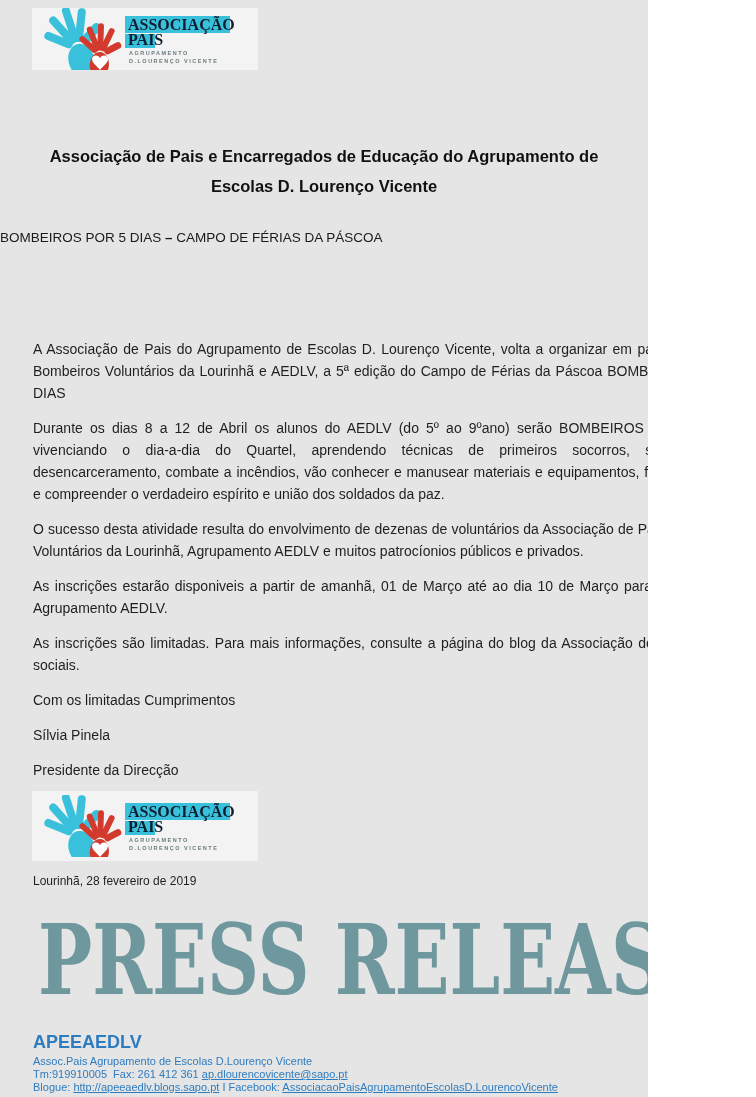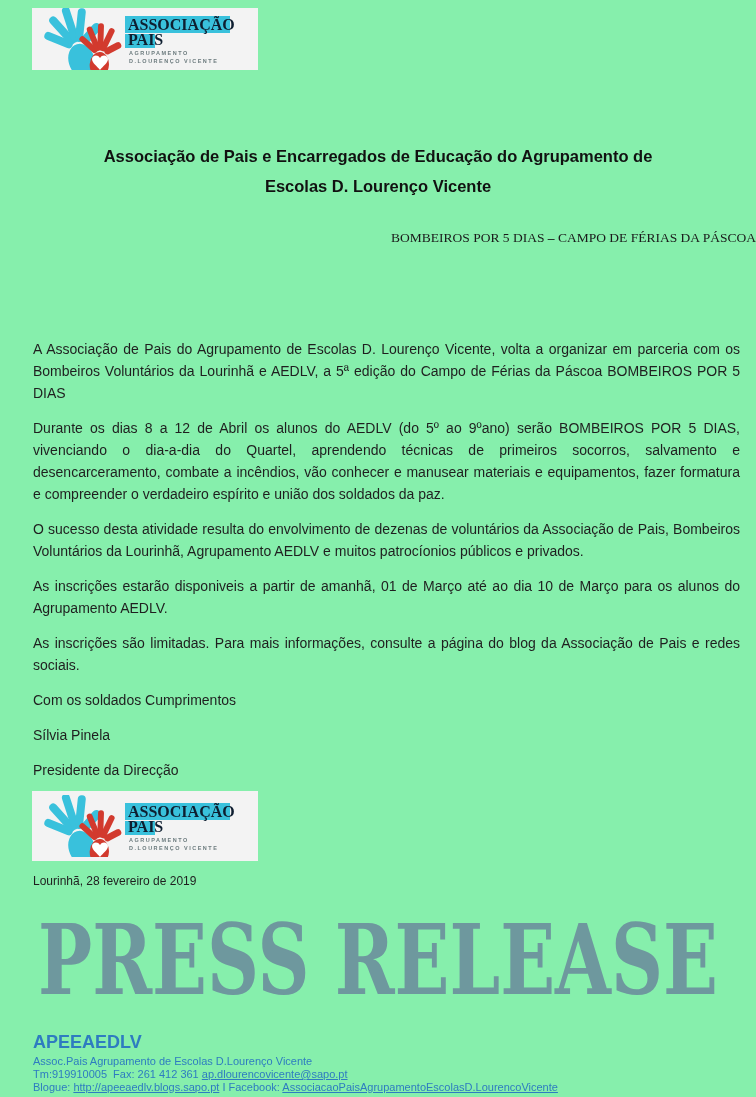--- a/index.html
+++ b/index.html
@@ -9,23 +9,23 @@
     --logo-sub:#6b7a7d;
     --banner-teal:#6e989e;
     --footer-blue:#2e7cc0;
     --text:#1f1f1f;
     --logo-bg:#f3f3f3;
   }
   *{box-sizing:border-box;margin:0;padding:0;}
   html,body{background:#ffffff;}
   .page{
     position:relative;
-    width:756px;
+    width:648px;
     height:1097px;
-    background:#86efac;
+    background:#e5e5e5;
     font-family:"Liberation Sans","DejaVu Sans",sans-serif;
     color:var(--text);
     overflow:hidden;
   }
   .logo-box{
     position:absolute;
     left:32px;
     width:226px;
     background:var(--logo-bg);
     display:flex;
@@ -51,24 +51,23 @@
     top:141px;
     text-align:center;
     font-weight:bold;
     font-size:16.5px;
     line-height:30px;
     color:#111;
   }
   .subtitle{
     position:absolute;
     left:0;right:0;
-    text-align:right;
+    text-align:left;
     font-size:13.5px;
     color:#1a1a1a;
-    font-family:Liberation Serif, serif;
   }
   .subtitle.s1{top:230px;}
   .subtitle.s2{top:265px;}
   .body-text{
     position:absolute;
     left:33px;
     top:338px;
     width:707px;
     font-size:14px;
     line-height:22px;
@@ -150,21 +149,21 @@
   </div>
 
   <div class="subtitle s1"><span>BOMBEIROS POR 5 DIAS </span><b>–</b><span> CAMPO DE FÉRIAS DA PÁSCOA</span></div>
 
   <div class="body-text">
     <p class="just">A Associação de Pais do Agrupamento de Escolas D. Lourenço Vicente, volta a organizar em parceria com os Bombeiros Voluntários da Lourinhã e AEDLV, a 5ª edição do Campo de Férias da Páscoa BOMBEIROS POR 5 DIAS</p>
     <p class="just">Durante os dias 8 a 12 de Abril os alunos do AEDLV (do 5º ao 9ºano) serão BOMBEIROS POR 5 DIAS, vivenciando o dia-a-dia do Quartel, aprendendo técnicas de primeiros socorros, salvamento e desencarceramento, combate a incêndios, vão conhecer e manusear materiais e equipamentos, fazer formatura e compreender o verdadeiro espírito e união dos soldados da paz.</p>
     <p class="just">O sucesso desta atividade resulta do envolvimento de dezenas de voluntários da Associação de Pais, Bombeiros Voluntários da Lourinhã, Agrupamento AEDLV e muitos patrocíonios públicos e privados.</p>
     <p class="just">As inscrições estarão disponiveis a partir de amanhã, 01 de Março até ao dia 10 de Março para os alunos do Agrupamento AEDLV.</p>
     <p class="just">As inscrições são limitadas. Para mais informações, consulte a página do blog da Associação de Pais e redes sociais.</p>
-    <p>Com os soldados Cumprimentos</p>
+    <p>Com os limitadas Cumprimentos</p>
     <p>Sílvia Pinela</p>
     <p>Presidente da Direcção</p>
   </div>
 
   <div class="logo-box bottom">
     <svg width="226" height="62" viewBox="0 0 226 62">
       <defs>
         <g id="handB">
           <ellipse cx="0" cy="13" rx="13" ry="17"></ellipse>
           <rect x="-4" y="-36" width="8" height="30" rx="4" transform="rotate(-52)"></rect>

